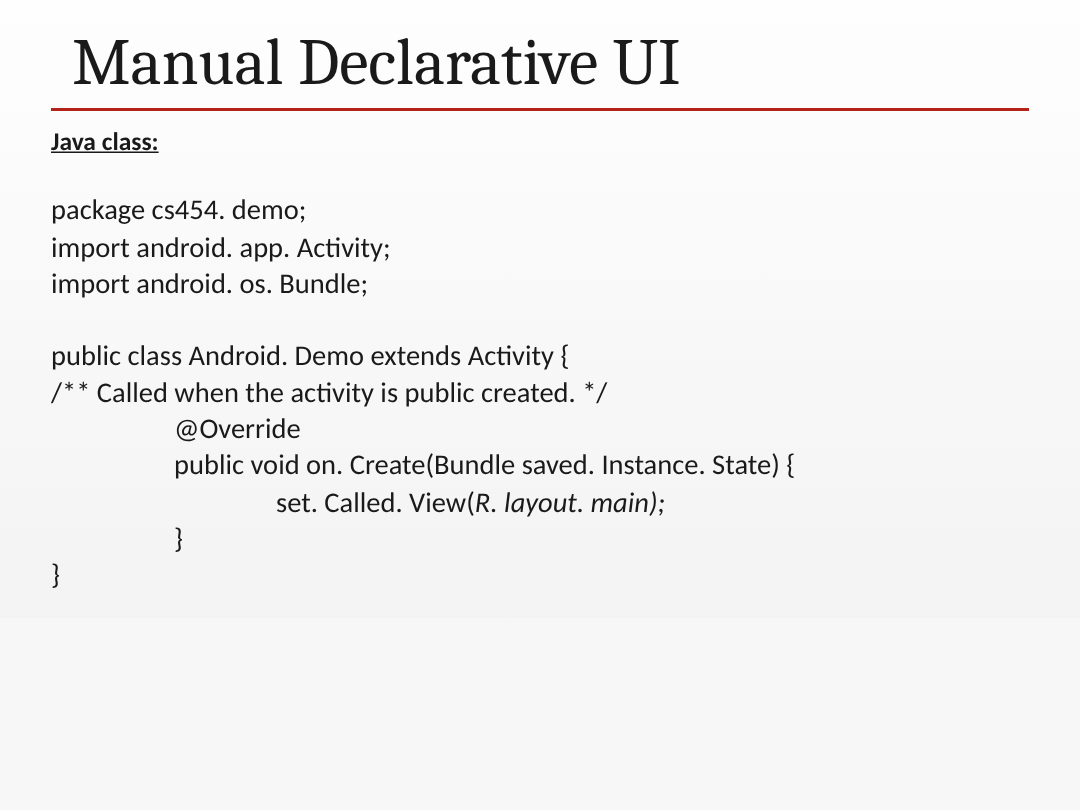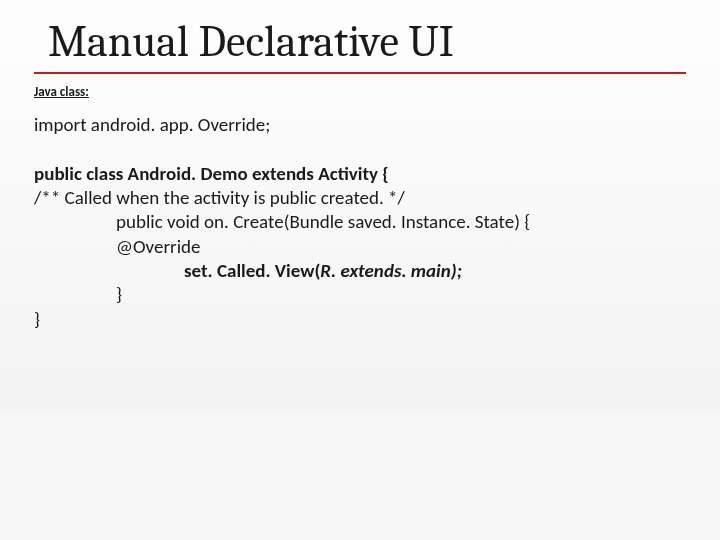--- a/index.html
+++ b/index.html
@@ -26,55 +26,57 @@
     color: #1a1a1a;
     margin: 0 0 2px 14px;
     line-height: 1.1;
   }
   .title-underline {
     height: 2px;
     background: #b32317;
     margin: 6px 0 10px 0;
   }
   .label {
-    font-size: 13px;
+    font-size: 17px;
     font-weight: 700;
     text-decoration: underline;
-    margin: 0 0 14px 0;
+    margin: 0 0 24px 0;
   }
   .code-block {
     font-size: 19px;
     line-height: 1.28;
     margin-bottom: 24px;
   }
   .code-line {
     white-space: pre;
   }
-  .bold { font-weight: 700; }
+  .bold { font-weight: 400; }
   .italic { font-style: italic; }
   .ind1 { padding-left: 82px; }
   .ind2 { padding-left: 150px; }
 </style>
 </head>
 <body>
 
 <div class="slide">
 
   <h1 class="title">Manual Declarative UI</h1>
   <div class="title-underline"></div>
 
   <div class="label">Java class:</div>
 
   <div class="code-block">
-    <div class="code-line">import android. app. Override;</div>
+    <div class="code-line">package cs454. demo;</div>
+    <div class="code-line">import android. app. Activity;</div>
+    <div class="code-line">import android. os. Bundle;</div>
   </div>
 
   <div class="code-block">
     <div class="code-line bold">public class Android. Demo extends Activity {</div>
     <div class="code-line">/** Called when the activity is public created. */</div>
+    <div class="code-line ind1">@Override</div>
     <div class="code-line ind1">public void on. Create(Bundle saved. Instance. State) {</div>
-    <div class="code-line ind1">@Override</div>
-    <div class="code-line ind2"><span class="bold">set. Called. View(</span><span class="bold italic">R. extends. main);</span></div>
+    <div class="code-line ind2"><span class="bold">set. Called. View(</span><span class="bold italic">R. layout. main);</span></div>
     <div class="code-line ind1">}</div>
     <div class="code-line">}</div>
   </div>
 
 </div>
 
 </body></html>

